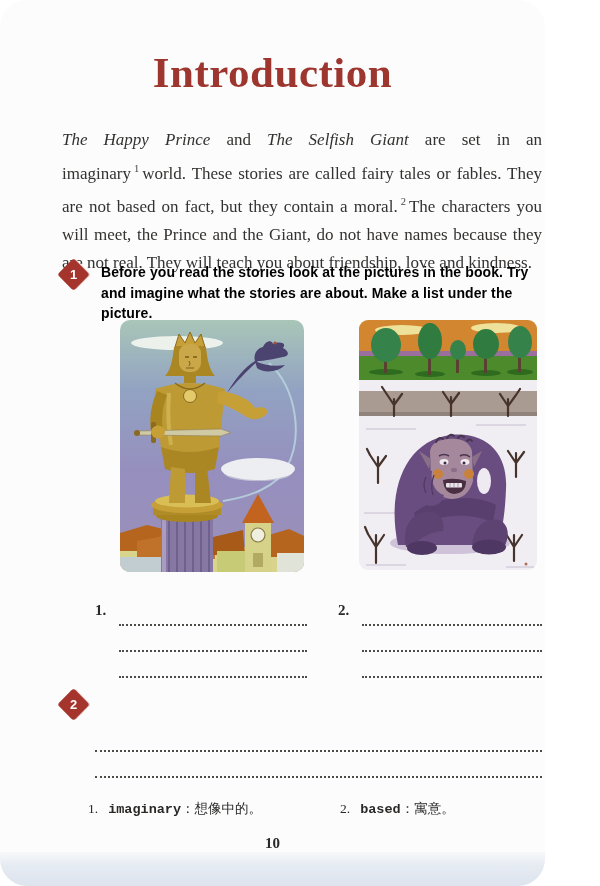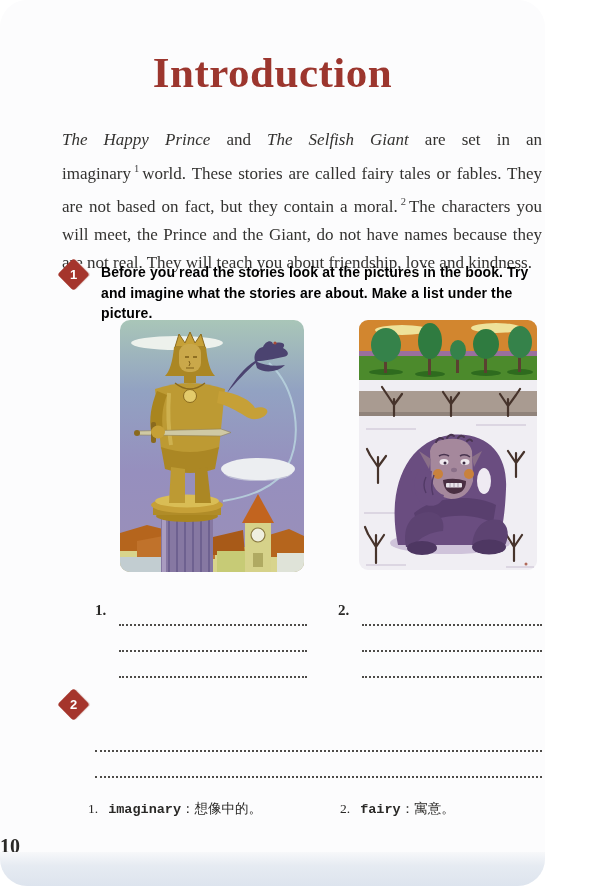--- a/index.html
+++ b/index.html
@@ -59,21 +59,21 @@
     position:absolute; top:800px; left:88px; width:460px;
     font-size:13.5px; color:#2a2927; display:flex;
   }
   .footnote { display:flex; align-items:baseline; }
   .footnote.fn1 { width:252px; }
   .fn-num { margin-right:10px; }
   .fn-term { font-weight:bold;font-family:Liberation Mono, monospace; }
   .fn-def { font-family:Liberation Serif, serif; }
   .page-number {
     position:absolute; top:835px; left:0; width:100%;
-    text-align:left; font-weight:bold; font-size:20px; color:#2a2927;
+    text-align:center; font-weight:bold; font-size:15px; color:#2a2927;
   }
 </style>
 </head>
 <body>
 
 <div class="sheet">
 
   <h1 class="page-title">Introduction</h1>
 
   <p class="intro"><span class="it">The Happy Prince</span><span> and </span><span class="it">The Selfish Giant</span><span> are set in an imaginary</span><sup class="fnref">1</sup><span>world. These stories are called fairy tales or fables. They are not based on fact, but they contain a moral.</span><sup class="fnref">2</sup><span>The characters you will meet, the Prince and the Giant, do not have names because they are not real. They will teach you about friendship, love and kindness.</span></p>
@@ -266,21 +266,21 @@
     <div class="dotl-wide"></div>
   </div>
 
   <div class="footnotes">
     <div class="footnote fn1">
       <span class="fn-num">1.</span>
       <span><span class="fn-term">imaginary</span><span class="fn-def">：想像中的。</span></span>
     </div>
     <div class="footnote">
       <span class="fn-num">2.</span>
-      <span><span class="fn-term">fairy</span><span class="fn-def">：寓意。</span></span>
+      <span><span class="fn-term">based</span><span class="fn-def">：寓意。</span></span>
     </div>
   </div>
 
   <div class="page-number">10</div>
 
   <div class="bottom-band"></div>
 
 </div>
 
 </body></html>

